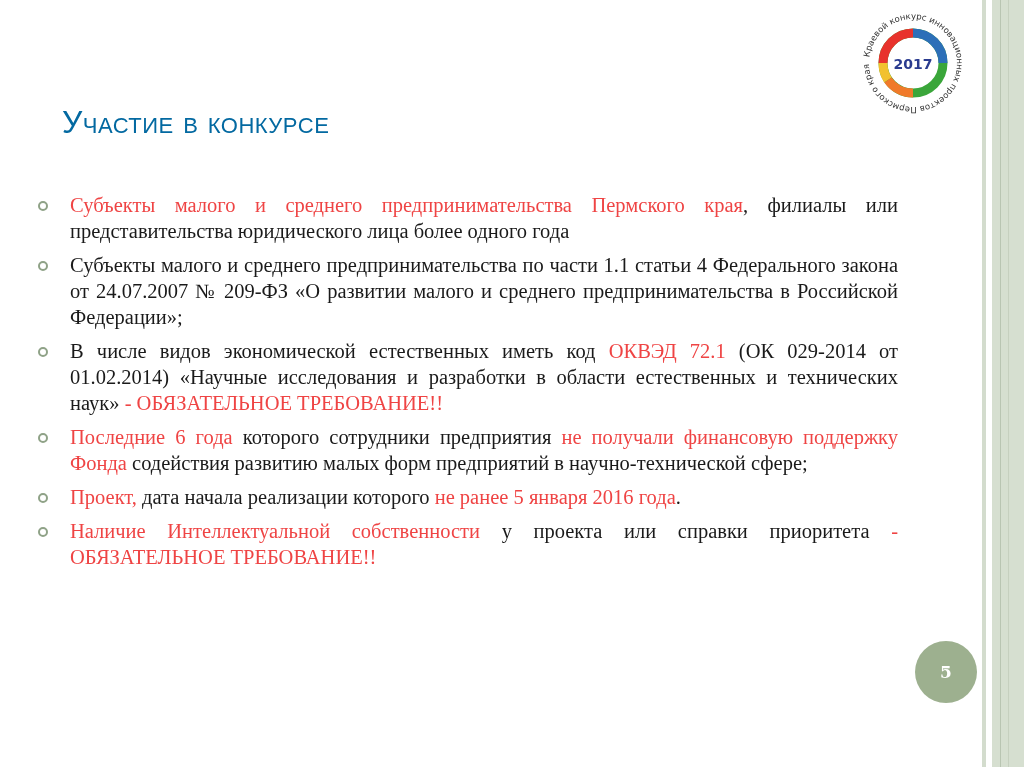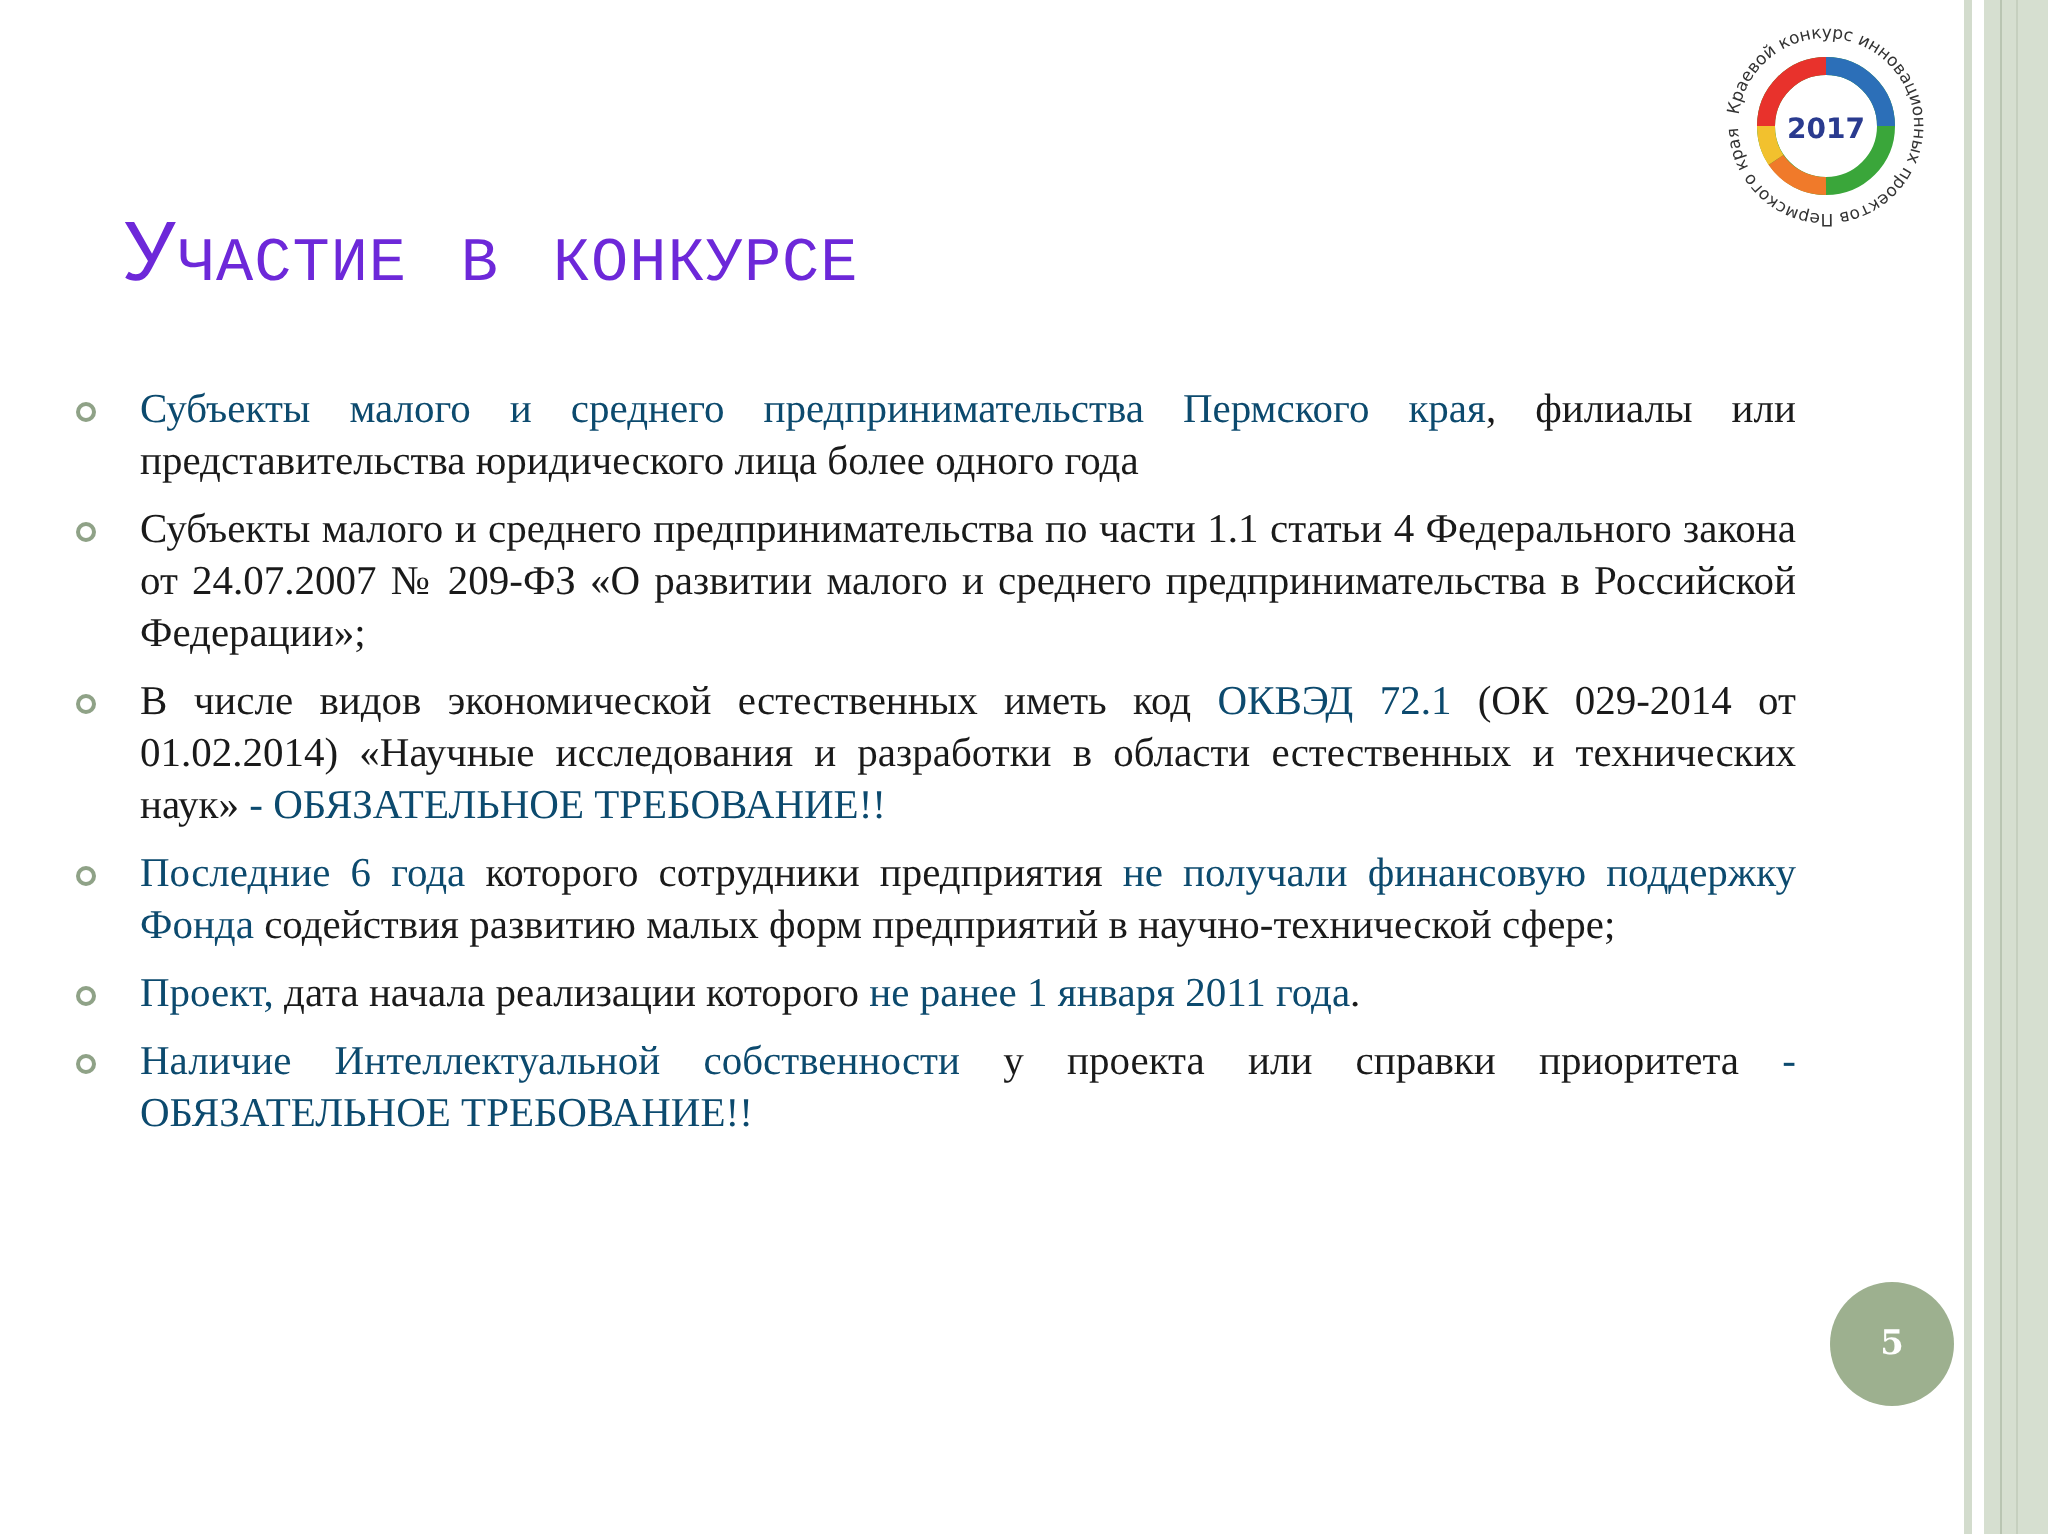--- a/index.html
+++ b/index.html
@@ -10,36 +10,36 @@
   }
   .stripe-thin { position: absolute; top: 0; left: 982px; width: 4px; height: 767px; background: #d3dccd; }
   .stripe-band { position: absolute; top: 0; left: 992px; width: 32px; height: 767px; background: #d6dfd0; }
   .stripe-line1 { position: absolute; top: 0; left: 1000px; width: 1px; height: 767px; background: #b9c5b2; }
   .stripe-line2 { position: absolute; top: 0; left: 1008px; width: 1px; height: 767px; background: #c6d0bf; }
 
   .logo { position: absolute; left: 858px; top: 8px; width: 110px; height: 110px; }
 
   .title {
     position: absolute; left: 62px; top: 104px;
-    font-family: Liberation Mono, monospace;
-    font-size: 44px; color: #6d28d9; letter-spacing: 0.5px; margin: 0; font-weight: normal;
+    font-family: Liberation Sans, sans-serif;
+    font-size: 32px; color: #0369a1; letter-spacing: 0.5px; margin: 0; font-weight: normal;
     font-variant: small-caps;
   }
 
   .bullets { position: absolute; left: 36px; top: 192px; width: 862px; margin: 0; padding: 0; list-style: none; }
   .bullet {
     position: relative; padding-left: 34px; margin: 0 0 8px 0;
     font-family: "Liberation Serif", "DejaVu Serif", serif;
     font-size: 20.5px; line-height: 26px; color: #1a1a1a; text-align: justify;
   }
   .bullet .marker {
     position: absolute; left: 2px; top: 9px; width: 6px; height: 6px;
     border: 2px solid #8fa287; border-radius: 50%;
   }
-  .red { color: #0c4a6e; }
+  .red { color: #ef4444; }
 
   .page-badge {
     position: absolute; left: 915px; top: 641px; width: 62px; height: 62px; border-radius: 50%;
     background: #9db08f; color: #fff; display: flex; align-items: center; justify-content: center;
     font-family: "DejaVu Serif", serif; font-weight: bold; font-size: 17px;
   }
 </style>
 </head>
 <body>
 
@@ -64,19 +64,19 @@
   </text>
 </svg>
 
 <h1 class="title">Участие в конкурсе</h1>
 
 <ul class="bullets" id="bullets">
     <li class="bullet"><span class="marker"></span><span class="red">Субъекты  малого и среднего предпринимательства Пермского края</span><span>, филиалы или представительства юридического лица более одного года</span></li>
     <li class="bullet"><span class="marker"></span><span>Субъекты  малого и среднего предпринимательства по  части 1.1 статьи 4 Федерального закона от 24.07.2007 № 209-ФЗ «О развитии малого и среднего предпринимательства в Российской Федерации»;</span></li>
     <li class="bullet"><span class="marker"></span><span>В числе видов экономической естественных иметь код </span><span class="red">ОКВЭД 72.1</span><span> (ОК 029-2014 от 01.02.2014) «Научные исследования и разработки в области естественных и технических наук»  </span><span class="red">- ОБЯЗАТЕЛЬНОЕ ТРЕБОВАНИЕ!!</span></li>
     <li class="bullet"><span class="marker"></span><span class="red">Последние 6 года</span><span> которого сотрудники предприятия </span><span class="red">не получали финансовую поддержку Фонда</span><span> содействия развитию малых форм предприятий в научно-технической сфере;</span></li>
-    <li class="bullet"><span class="marker"></span><span class="red">Проект,</span><span>  дата начала реализации которого </span><span class="red">не ранее 1 января 2011 года</span><span>.</span></li>
+    <li class="bullet"><span class="marker"></span><span class="red">Проект,</span><span>  дата начала реализации которого </span><span class="red">не ранее 5 января 2016 года</span><span>.</span></li>
     <li class="bullet"><span class="marker"></span><span class="red">Наличие Интеллектуальной собственности</span><span> у проекта или справки приоритета </span><span class="red">- ОБЯЗАТЕЛЬНОЕ ТРЕБОВАНИЕ!!</span></li>
   </ul>
 
 <div class="page-badge">
   <span>5</span>
 </div>
 
 </body></html>

